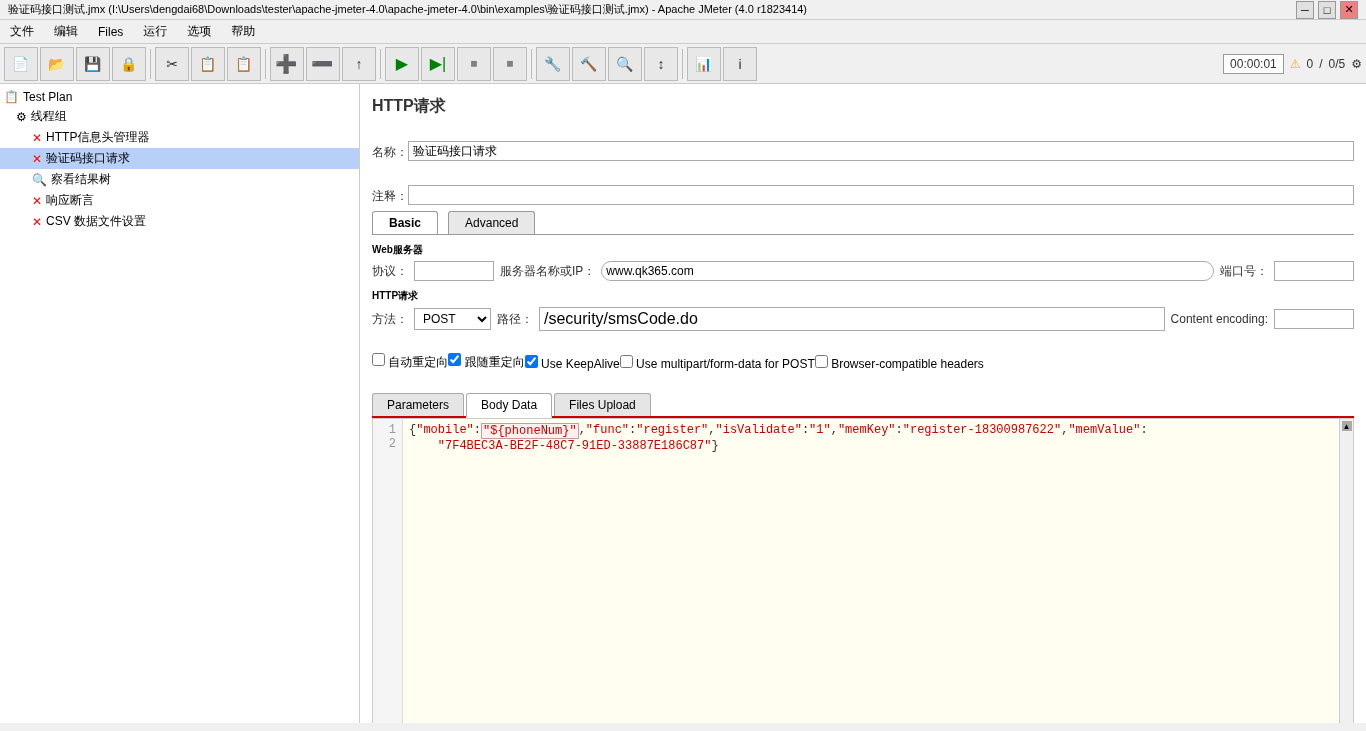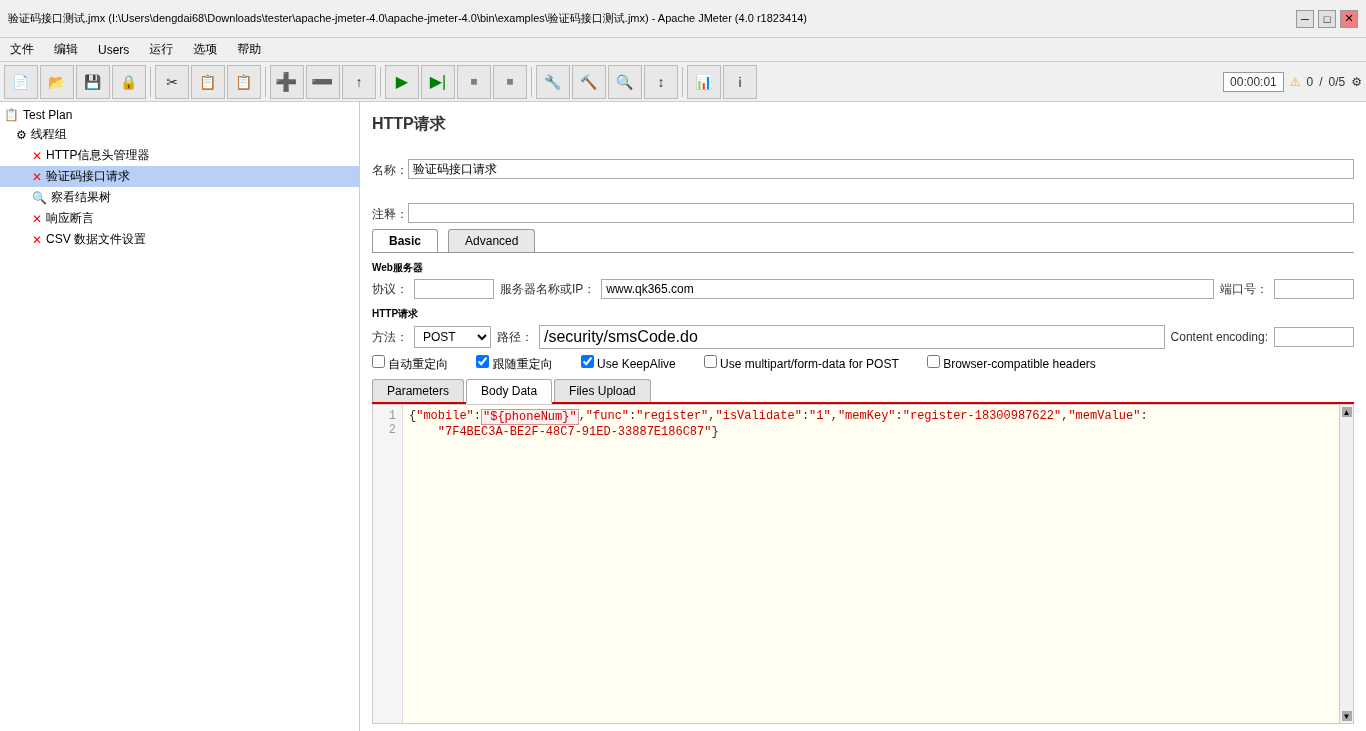--- a/index.html
+++ b/index.html
@@ -7,21 +7,21 @@
 
     
     #titlebar {
       background: #f0f0f0;
       padding: 4px 8px;
       font-size: 11px;
       border-bottom: 1px solid #ccc;
       display: flex;
       justify-content: space-between;
       align-items: center;
-      height: 38px;
+      height: 20px;
     }
     #titlebar-controls { display: flex; gap: 4px; }
     #titlebar-controls span {
       width: 18px; height: 18px; display: inline-flex; align-items: center; justify-content: center;
       border: 1px solid #999; cursor: pointer; font-size: 11px; background: #e0e0e0;
     }
 
     
     #menubar {
       background: #f0f0f0;
@@ -118,21 +118,21 @@
       border: 1px solid #aaa; padding: 2px 4px; font-size: 12px;
       background: white; cursor: pointer;
     }
     .path-input {
       border: 1px solid #aaa; padding: 2px 4px; font-size: 16px;
       background: white; flex: 1;
     }
     .encoding-input { border: 1px solid #aaa; padding: 2px 4px; font-size: 12px; background: white; width: 80px; }
 
     
-    .checkboxes-row { display: flex; align-items: flex-start; gap: 28px; margin: 6px 0; font-size: 12px; }
+    .checkboxes-row { display: flex; align-items: flex-end; gap: 0; margin: 22px 0; font-size: 12px; }
 
     
     .body-tabs-row { display: flex; gap: 0; border-bottom: 2px solid #cc0000; margin-top: 6px; }
     .body-tab {
       padding: 4px 14px; border: 1px solid #aaa; border-bottom: none;
       cursor: pointer; background: #e5e5e5; font-size: 12px;
       margin-right: 2px; border-radius: 3px 3px 0 0;
     }
     .body-tab.active { background: white; border-bottom: 2px solid white; margin-bottom: -2px; }
     .code-line { display: flex; }
@@ -169,21 +169,21 @@
   <div id="titlebar-controls">
     <span>─</span>
     <span>□</span>
     <span style="background:#f08080;">✕</span>
   </div>
 </div>
 
 <div id="menubar">
   <span>文件</span>
   <span>编辑</span>
-  <span>Users</span>
+  <span>Files</span>
   <span>运行</span>
   <span>选项</span>
   <span>帮助</span>
 </div>
 
 <div id="toolbar">
   <div class="toolbar-btn">📄</div>
   <div class="toolbar-btn">📂</div>
   <div class="toolbar-btn">💾</div>
   <div class="toolbar-btn">🔒</div>
@@ -277,21 +277,21 @@
       <div class="tabs-row">
         <div class="tab active">Basic</div>
         <div class="tab">Advanced</div>
       </div>
 
       <div class="section-header">Web服务器</div>
       <div class="server-row">
         <span class="form-label">协议：</span>
         <input class="server-input" style="width: 80px;" value="">
         <span class="form-label">服务器名称或IP：</span>
-        <input class="server-input" style="flex: 1 1 0%;" value="www.qk365.com">
+        <input class="server-input" style="flex: 1 1 0%; border-radius: 10px;" value="www.qk365.com">
         <span class="form-label">端口号：</span>
         <input class="server-input" style="width: 80px;" value="">
       </div>
 
       <div class="section-header">HTTP请求</div>
       <div class="server-row">
         <span class="form-label">方法：</span>
         <select class="method-select">
           <option value="POST">POST</option>
           <option value="GET">GET</option>

